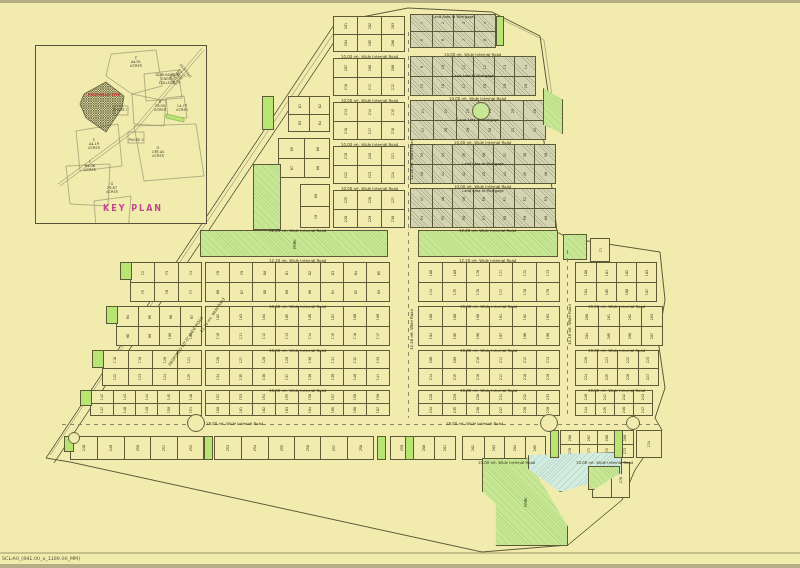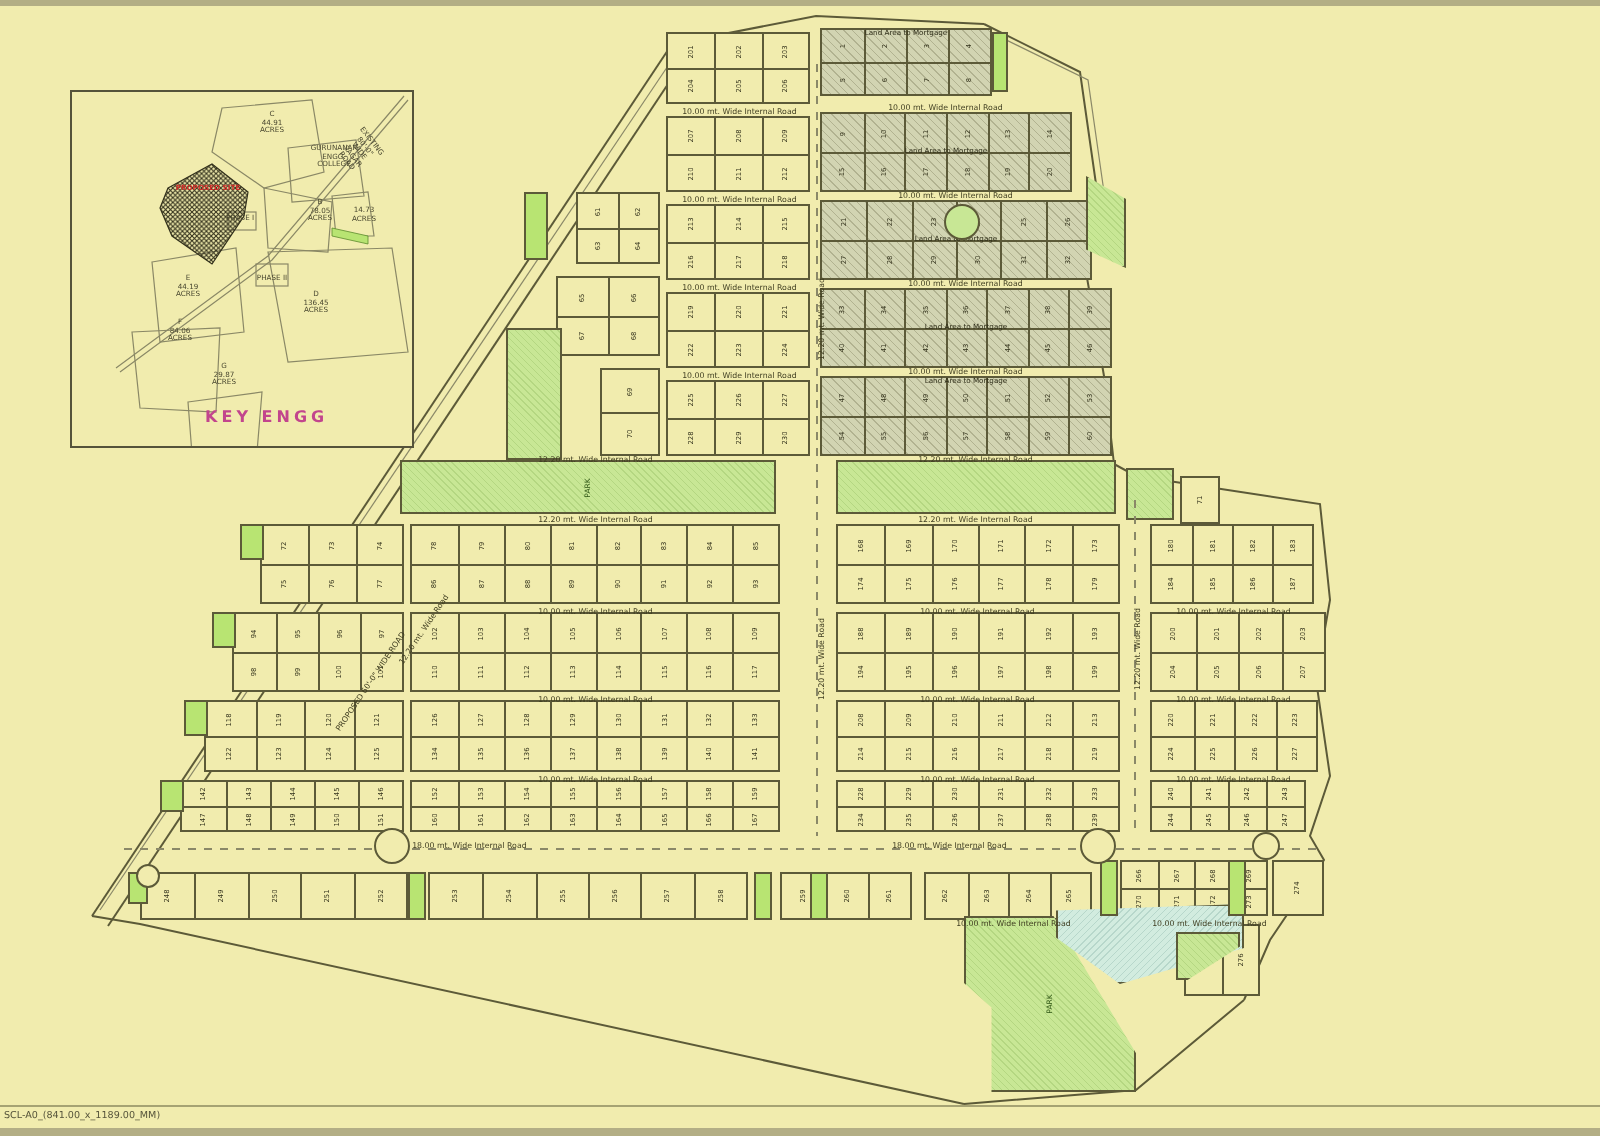--- a/index.html
+++ b/index.html
@@ -1180,17 +1180,17 @@
 44.19
 ACRES</div>
         <div class="kplab" style="left: 54px; top: 120px;">F
 84.06
 ACRES</div>
         <div class="kplab" style="left: 76px; top: 142px;">G
 29.87
 ACRES</div>
         <div class="kplab rot" style="left: 143px; top: 30px;">EXISTING 80'-0" WIDE SAGAR ROAD</div>
       </div>
-    <div id="kp-title">KEY ENGG</div>
+    <div id="kp-title">KEY PLAN</div>
   </div>
 
   <div id="sheet-label">SCL-A0_(841.00_x_1189.00_MM)</div>
 </div>
 
 </body></html>

